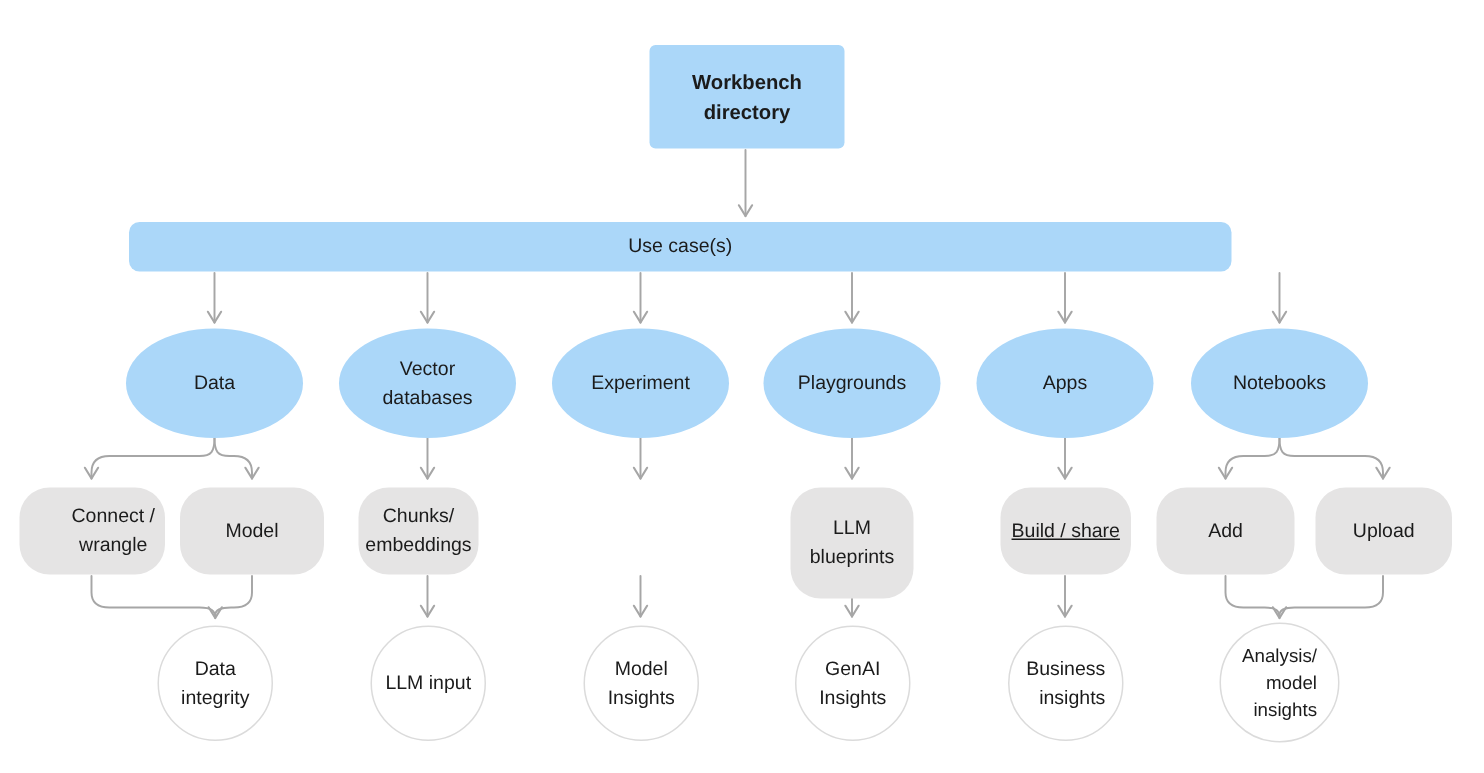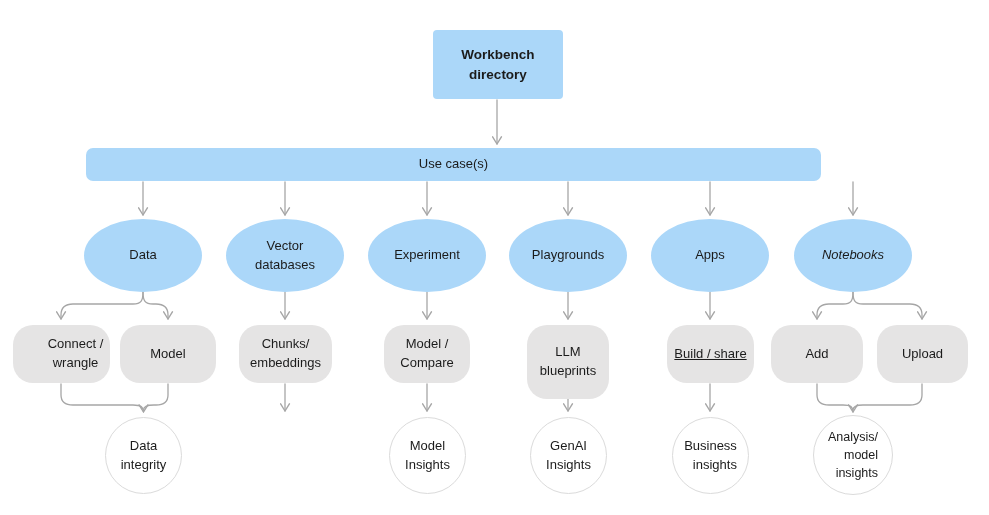--- a/index.html
+++ b/index.html
@@ -74,37 +74,36 @@
   <div class="node root-box" style="left:433px;top:30px;width:130px;height:69px;">Workbench directory</div>
 
   <div class="node bar" style="left:86px;top:148px;width:735px;height:33px;">Use case(s)</div>
 
   <div class="node cat" style="left:84px;top:219px;width:118px;height:73px;">Data</div>
   <div class="node cat" style="left:226px;top:219px;width:118px;height:73px;">Vector
 databases</div>
   <div class="node cat" style="left:368px;top:219px;width:118px;height:73px;">Experiment</div>
   <div class="node cat" style="left:509px;top:219px;width:118px;height:73px;">Playgrounds</div>
   <div class="node cat" style="left:651px;top:219px;width:118px;height:73px;">Apps</div>
-  <div class="node cat" style="left:794px;top:219px;width:118px;height:73px;font-style:italic;">Notebooks</div>
+  <div class="node cat" style="left:794px;top:219px;width:118px;height:73px;">Notebooks</div>
 
   <div class="node pill" style="left:13px;top:325px;width:97px;height:58px;padding-left:28px;">Connect /
 wrangle</div>
   <div class="node pill" style="left:120px;top:325px;width:96px;height:58px;">Model</div>
-  <div class="node pill" style="left:239px;top:325px;width:93px;height:58px;">Chunks/
+  <div class="node pill" style="left:239px;top:325px;width:80px;height:58px;">Chunks/
 embeddings</div>
-  <div class="node pill" style="left:384px;top:325px;width:86px;height:58px;">Model /
-Compare</div>
   <div class="node pill" style="left:527px;top:325px;width:82px;height:74px;">LLM
 blueprints</div>
   <div class="node pill" style="left:667px;top:325px;width:87px;height:58px;text-decoration:underline;">Build / share</div>
   <div class="node pill" style="left:771px;top:325px;width:92px;height:58px;">Add</div>
   <div class="node pill" style="left:877px;top:325px;width:91px;height:58px;text-align:right;">Upload</div>
 
   <div class="node outcome" style="left:105px;top:417px;width:77px;height:77px;">Data
 integrity</div>
+  <div class="node outcome" style="left:247px;top:417px;width:77px;height:77px;">LLM input</div>
   <div class="node outcome" style="left:389px;top:417px;width:77px;height:77px;">Model
 Insights</div>
   <div class="node outcome" style="left:530px;top:417px;width:77px;height:77px;">GenAI
 Insights</div>
   <div class="node outcome" style="left:672px;top:417px;width:77px;height:77px;text-align:right;">Business
 insights</div>
   <div class="node outcome" style="left:813px;top:415px;width:80px;height:80px;font-size:12.5px;text-align:right;">Analysis/
 model
 insights</div>
 

